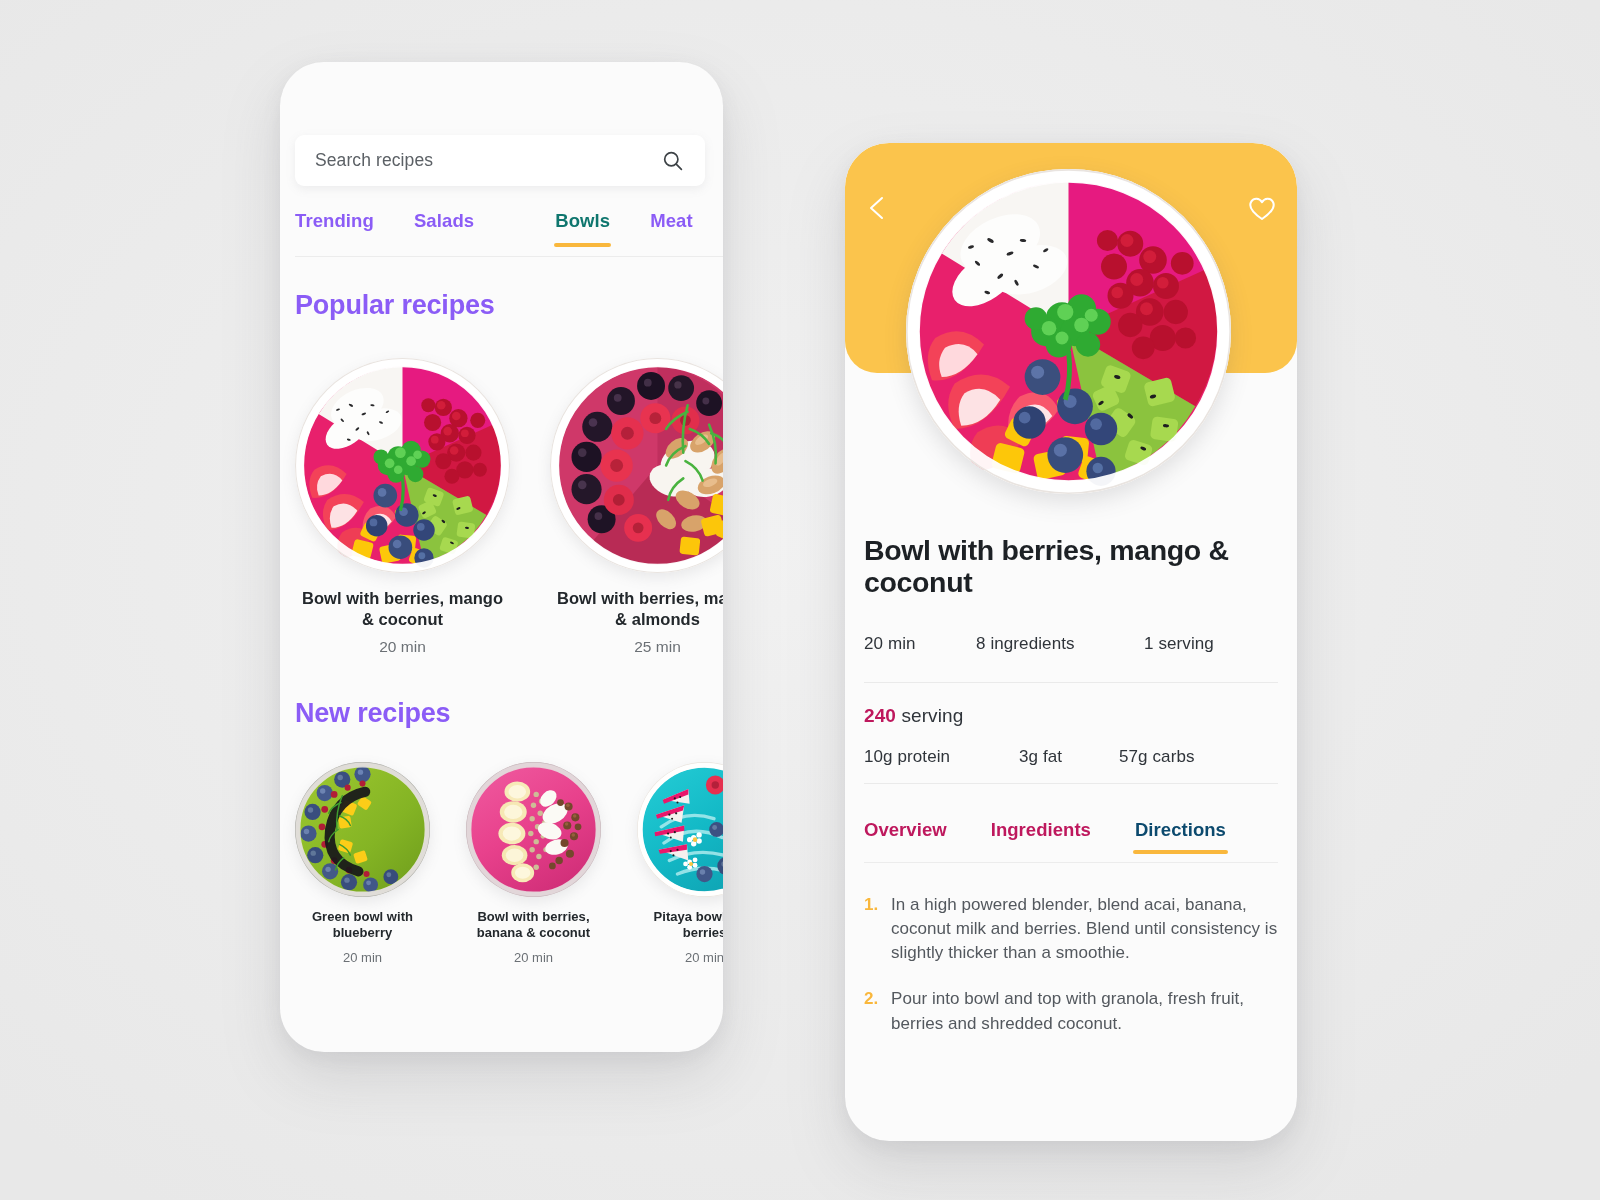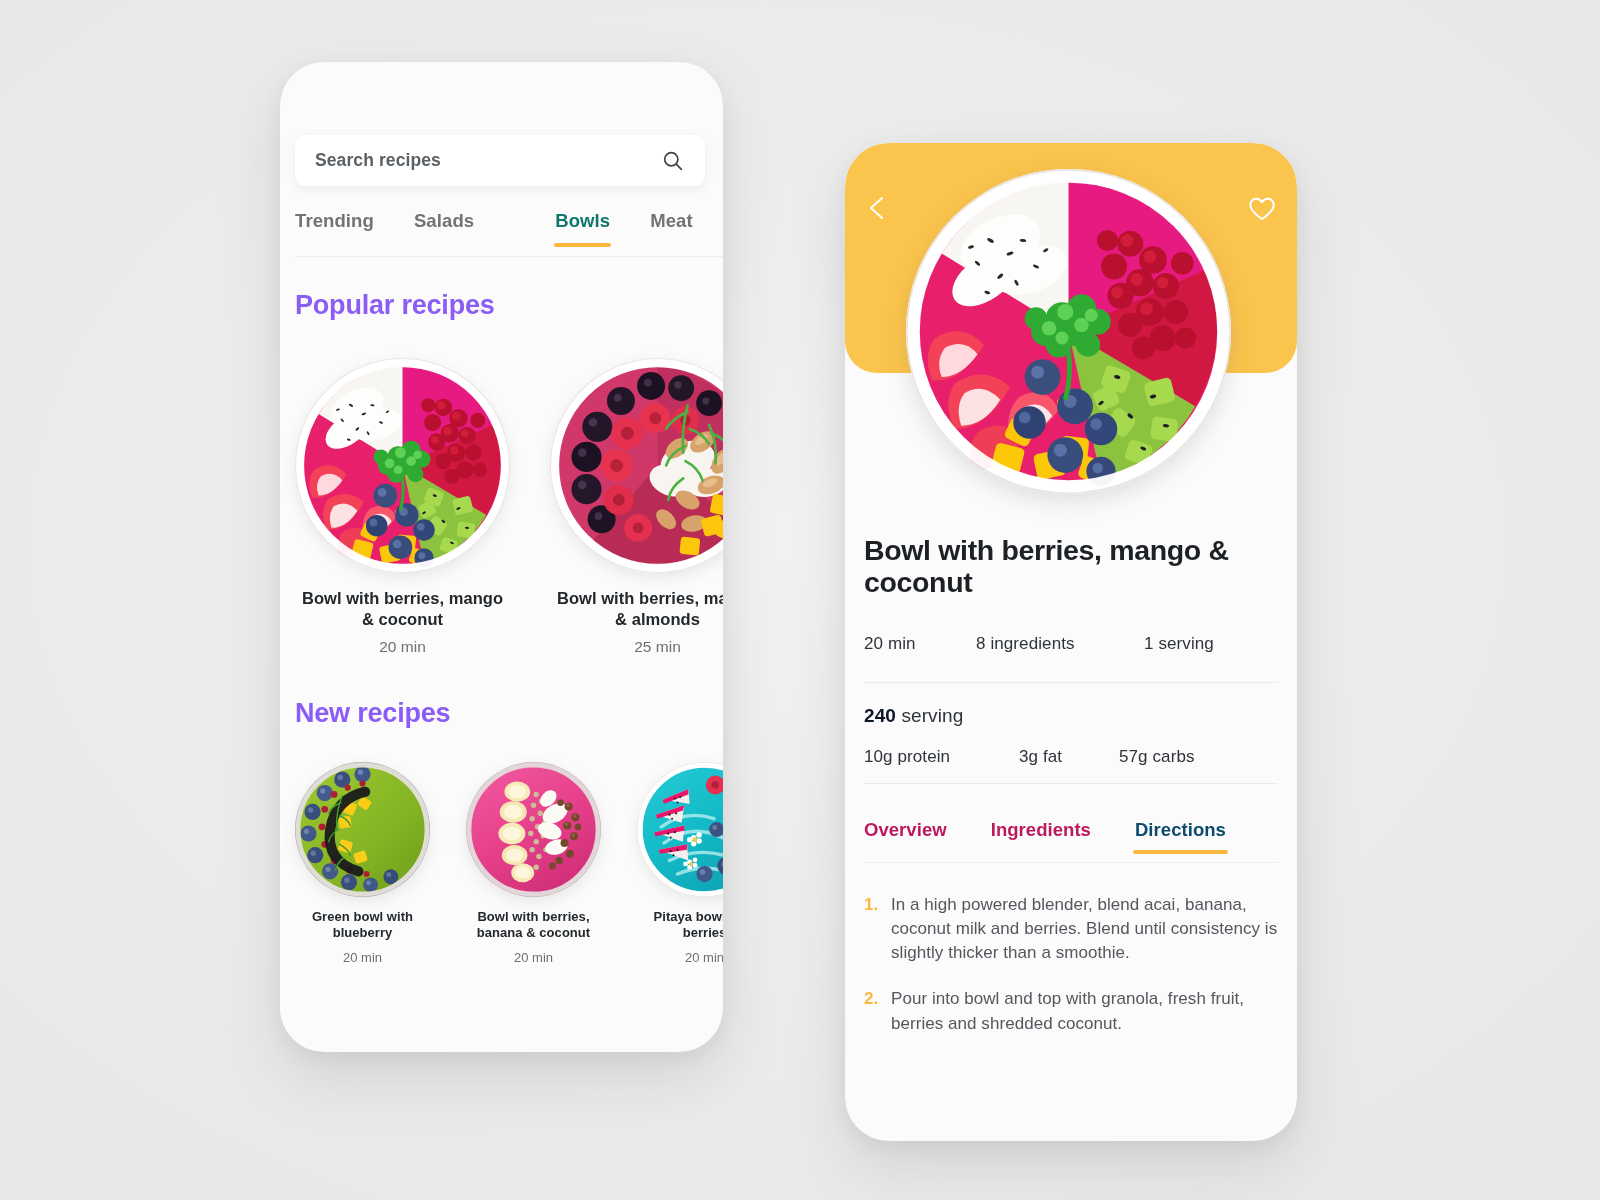--- a/index.html
+++ b/index.html
@@ -60,38 +60,37 @@
     box-shadow: 0 3px 10px rgba(140,140,145,0.13);
     display: flex;
     align-items: center;
     padding: 0 20px;
   }
   .search-input-text {
     flex: 1;
     font-size: 17.5px;
     color: #5b6065;
     letter-spacing: 0.1px;
-    font-weight: bold;
   }
   .search-icon { width: 24px; height: 24px; flex-shrink: 0; }
 
   .tabs {
     position: absolute;
     left: 15px;
     top: 148px;
     width: 428px;
     height: 48px;
     display: flex;
     align-items: flex-start;
     gap: 0;
   }
   .tab {
     font-size: 18.5px;
     font-weight: 700;
-    color: #737373;
+    color: #8b5cf6;
     padding: 0 0 15px 0;
     margin-right: 40px;
     position: relative;
     white-space: nowrap;
     letter-spacing: 0.1px;
   }
   .tab.active { color: #0f766e; margin-left: 41px; }
   .tab.active::after {
     content: "";
     position: absolute;
@@ -229,21 +228,21 @@
   #rule-2 { top: 640px; }
 
   .cal-line {
     position: absolute;
     left: 19px;
     top: 562px;
     font-size: 19px;
     color: #2f343a;
     letter-spacing: 0.1px;
   }
-  .cal-num { color: #0f172a; font-weight: 700; }
+  .cal-num { color: #be185d; font-weight: 700; }
 
   .macro-row {
     position: absolute;
     left: 19px;
     top: 604px;
     width: 410px;
     display: flex;
   }
   .macro-item {
     font-size: 17px;

